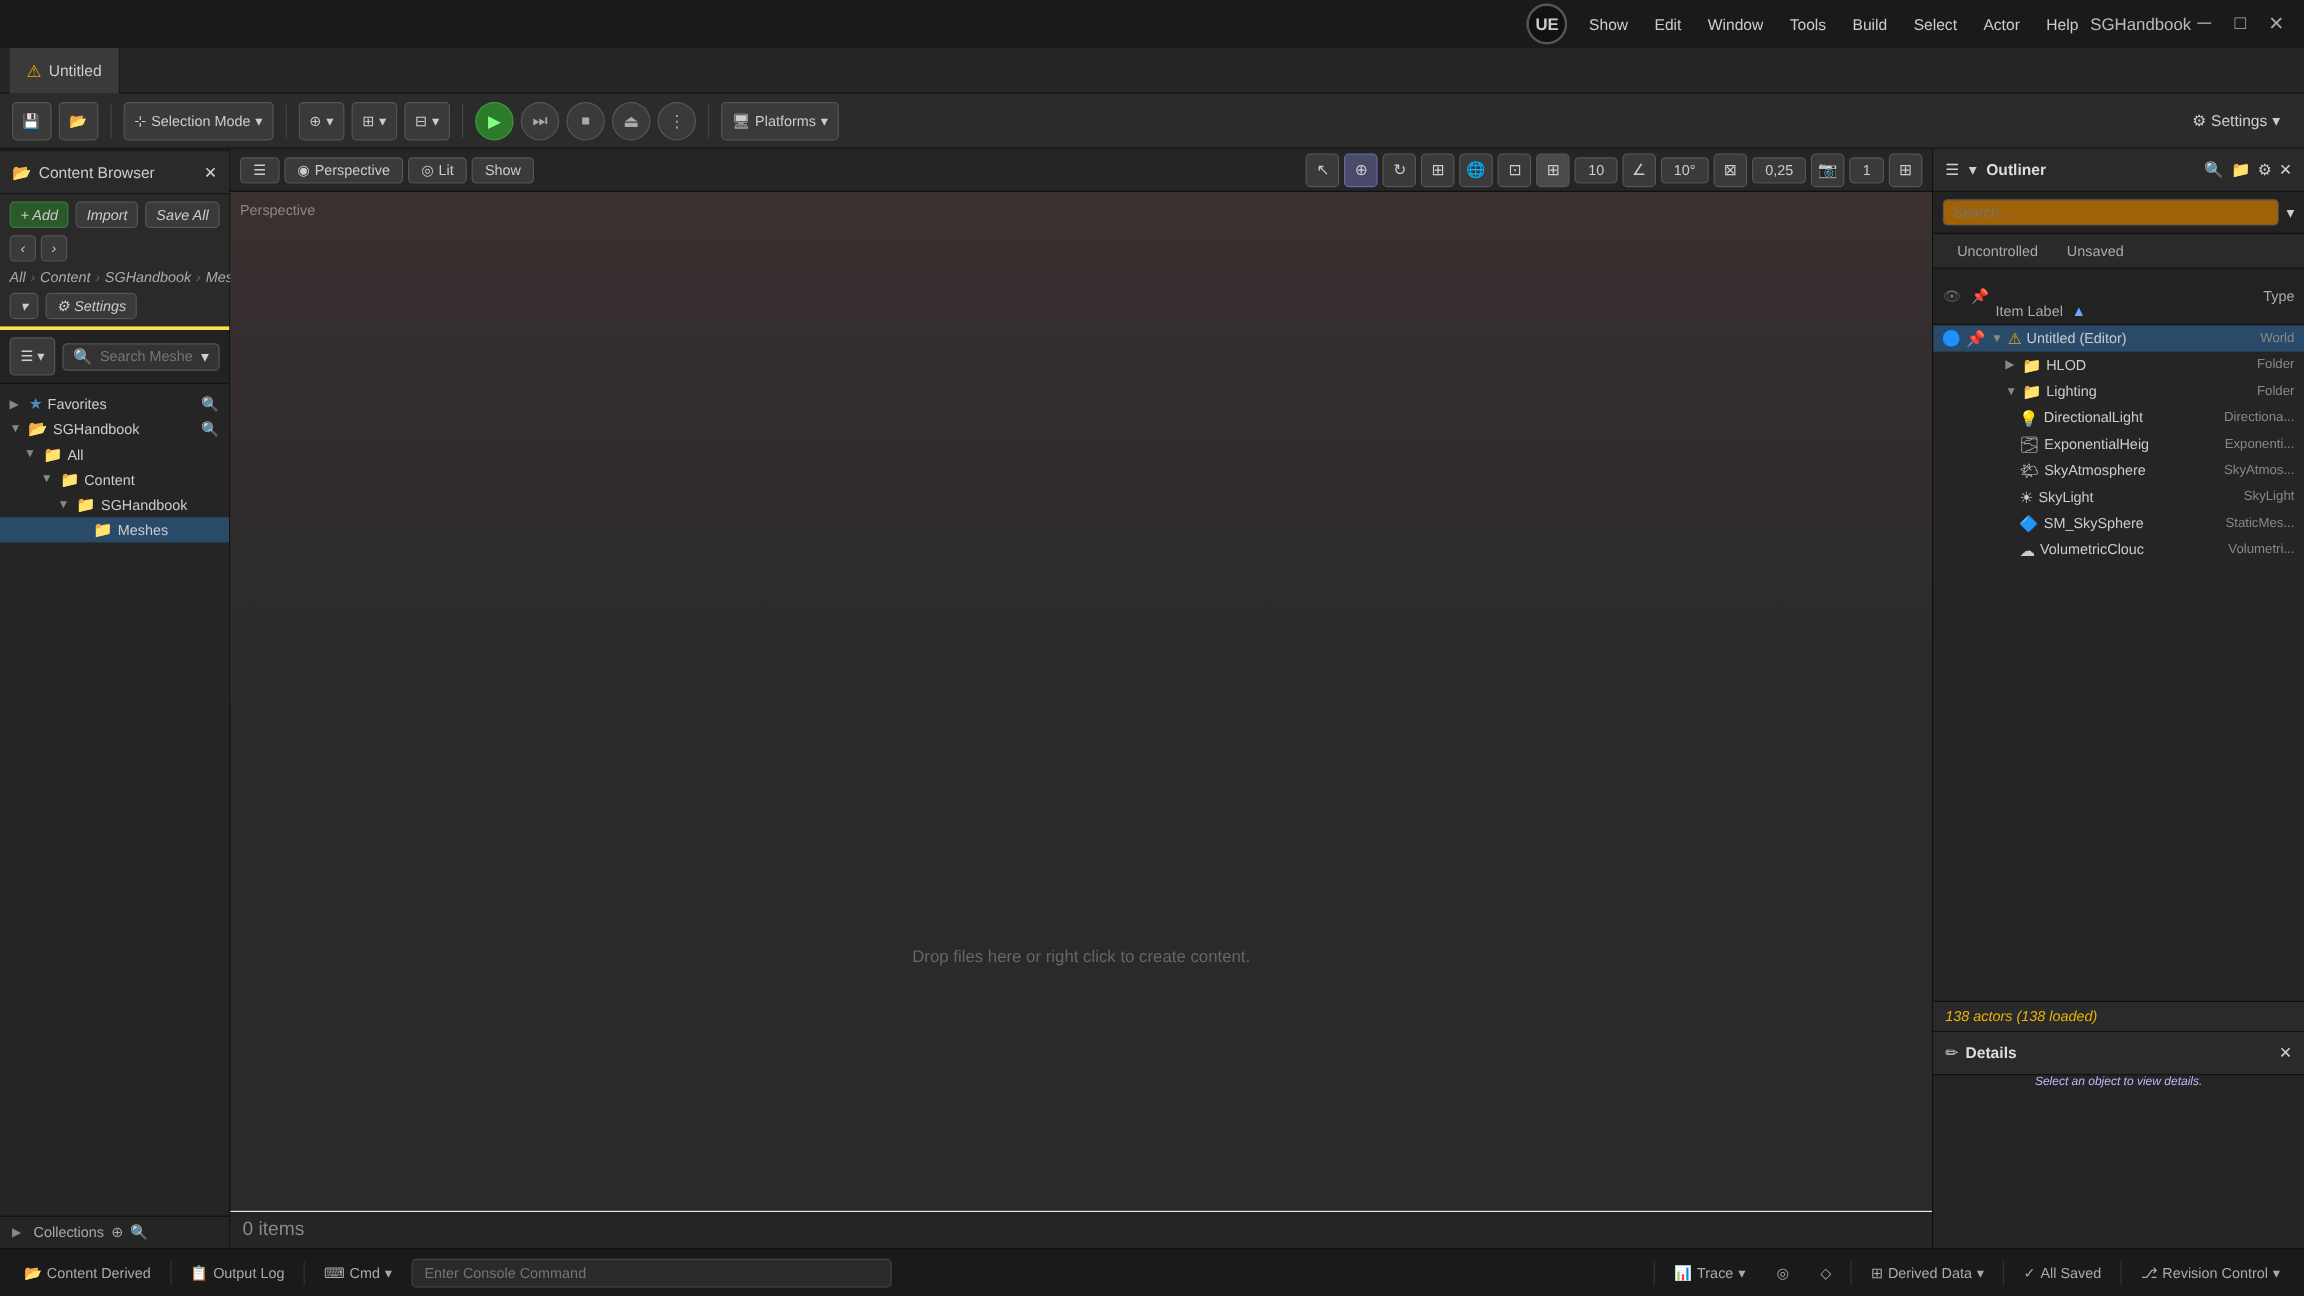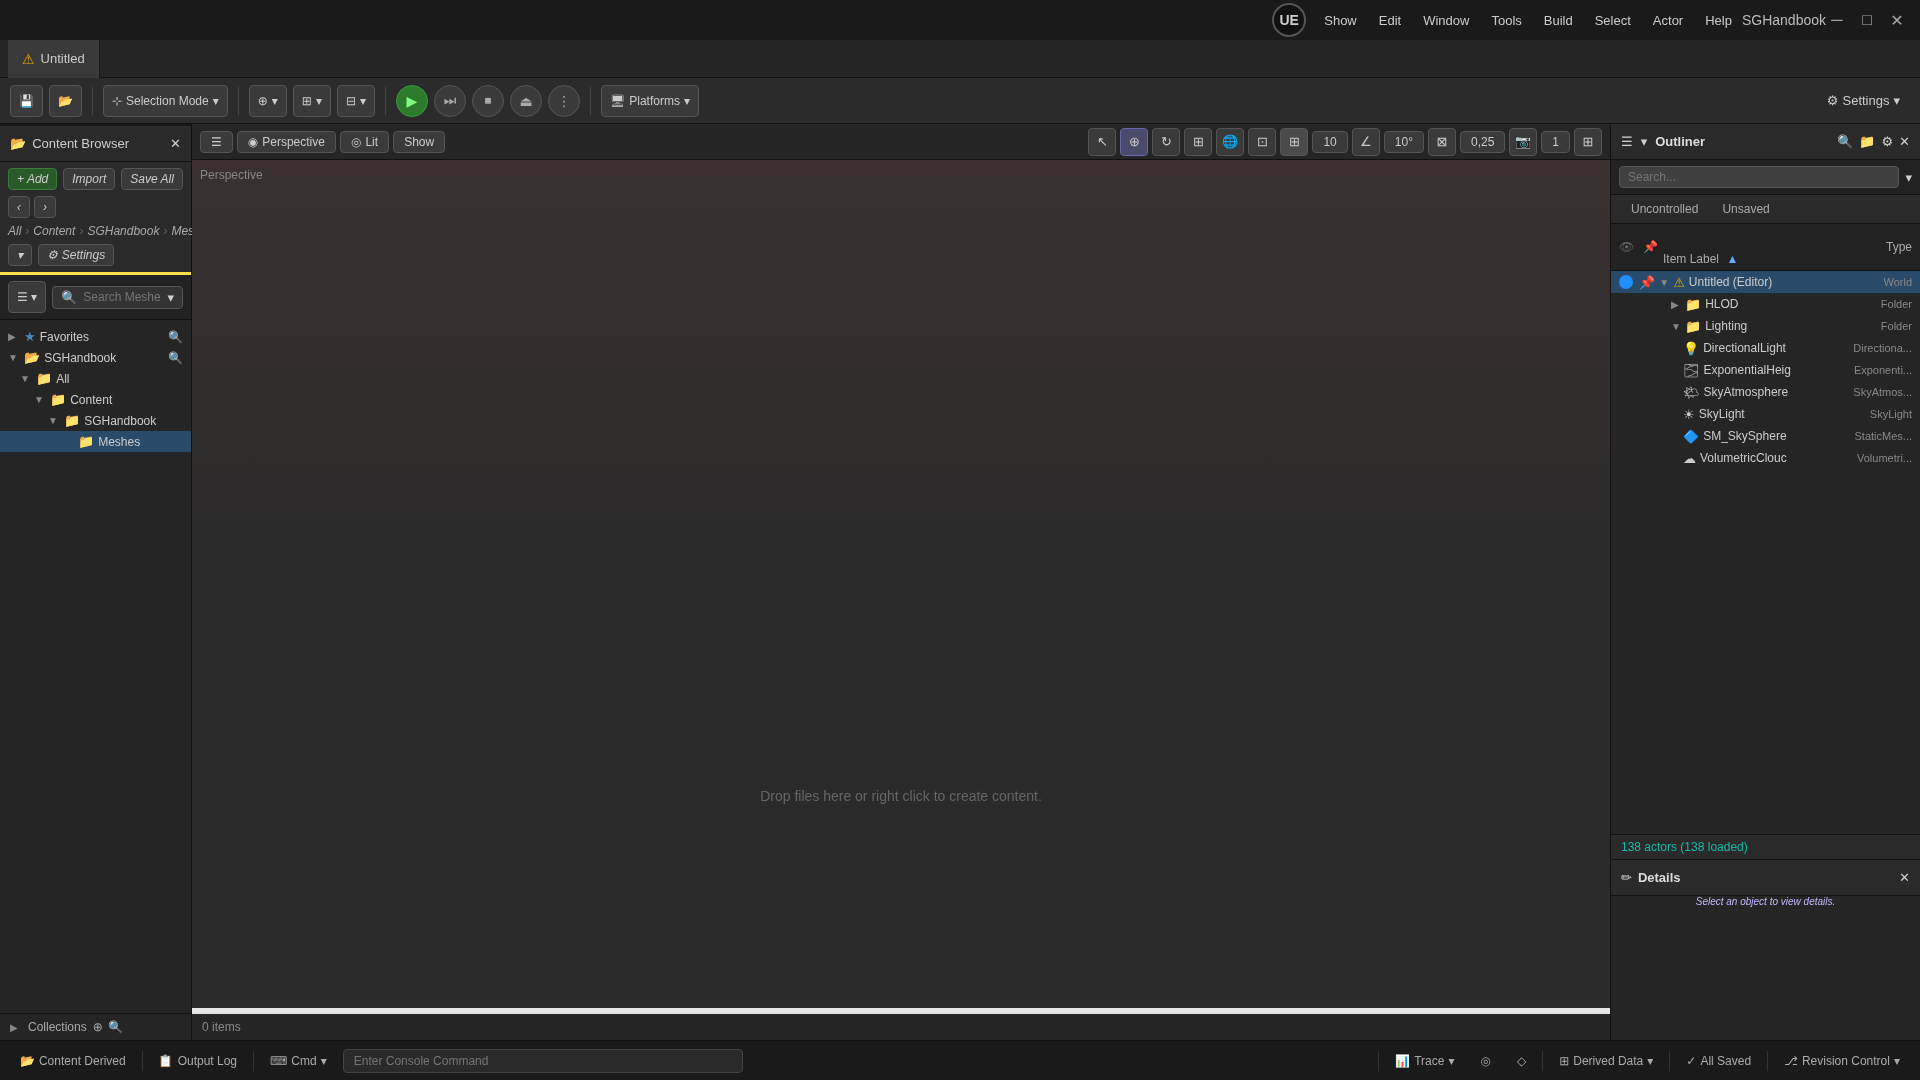--- a/index.html
+++ b/index.html
@@ -336,23 +336,23 @@
     #content-drop-area {
       flex: 1;
       display: flex;
       align-items: center;
       justify-content: center;
       color: #666;
       font-size: 14px;
     }
     #content-status {
       padding: 6px 10px;
-      border-top: 6px solid #e5e5e5;
+      border-top: 1px solid #e5e5e5;
       color: #888;
-      font-size: 12px;
+      font-size: 16px;
       background: #252525;
     }
 
     
     #right-panel {
       width: 310px;
       display: flex;
       flex-direction: column;
       border-left: 1px solid #111;
     }
@@ -380,21 +380,21 @@
     #outliner-search {
       display: flex;
       align-items: center;
       gap: 6px;
       padding: 6px 8px;
       background: #222;
       border-bottom: 1px solid #111;
     }
     .search-input {
       flex: 1;
-      background: #404040;
+      background: #a16207;
       border: 1px solid #555;
       border-radius: 4px;
       padding: 3px 8px;
       color: #ccc;
       font-size: 12px;
       outline: none;
     }
     #outliner-tabs {
       display: flex;
       gap: 0;
@@ -440,22 +440,23 @@
     .o-indent2 { padding-left: 28px; }
     .o-arrow { color: #888; font-size: 10px; margin-right: 4px; width: 10px; }
     .o-icon { margin-right: 4px; font-size: 13px; }
     .o-name { flex: 1; overflow: hidden; text-overflow: ellipsis; white-space: nowrap; }
     .o-type { width: 80px; color: #888; font-size: 11px; text-align: right; overflow: hidden; }
     .eye-dot { width: 14px; height: 14px; border-radius: 50%; background: #1e90ff; margin-right: 6px; }
     #outliner-footer {
       padding: 5px 10px;
       border-top: 1px solid #111;
       font-size: 12px;
-      color: #14b8a6;
+      color: #eab308;
       background: #2a2a2a;
+      font-style: italic;
     }
 
     
     #details-panel {
       height: 180px;
       background: #252525;
       display: flex;
       flex-direction: column;
     }
     #details-header {

